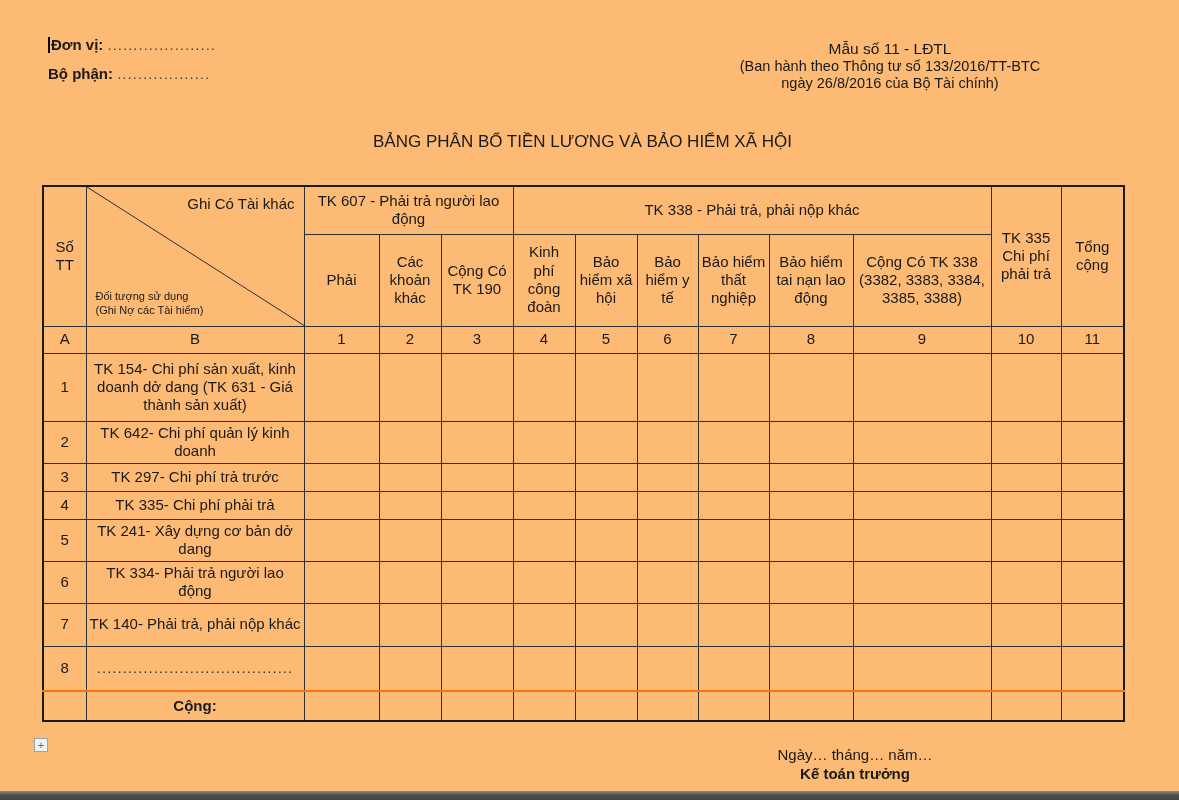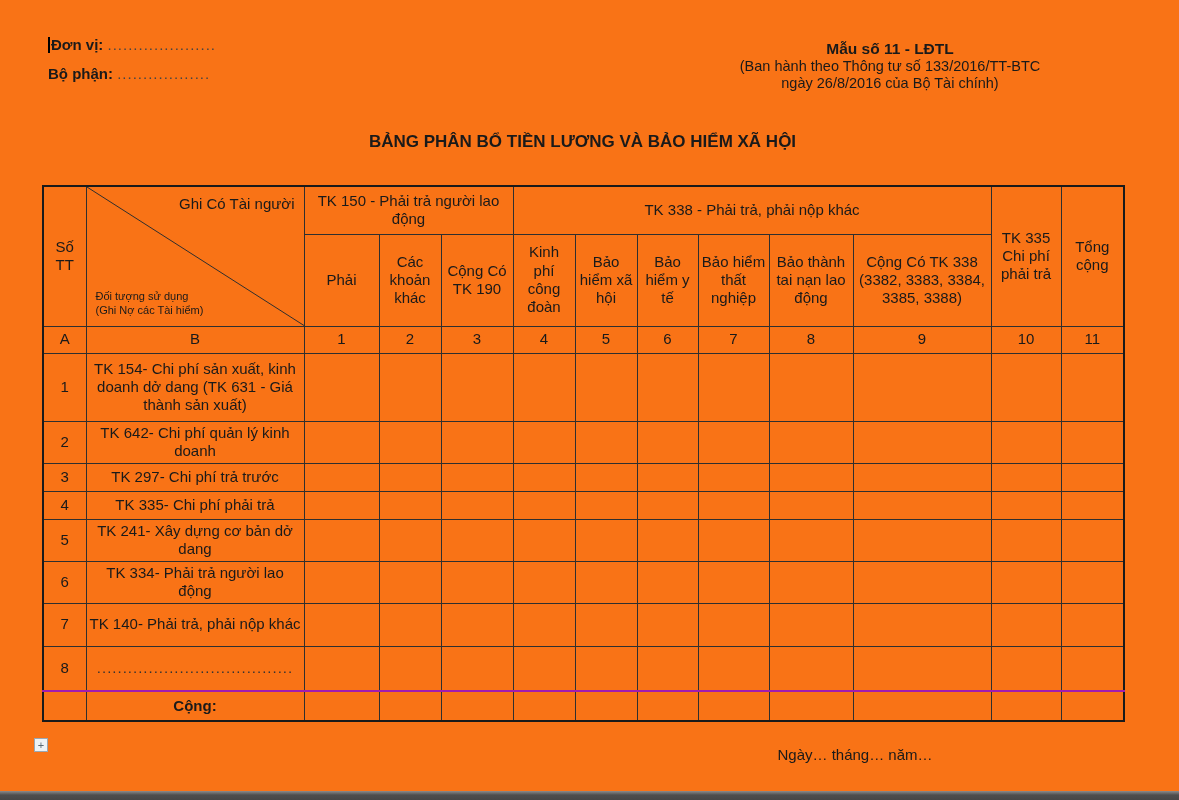--- a/index.html
+++ b/index.html
@@ -5,44 +5,44 @@
   * { box-sizing: border-box; margin: 0; padding: 0; }
   html, body { background: #ffffff; }
   body {
     font-family: "Liberation Sans", "DejaVu Sans", sans-serif;
     color: #1a1a1a;
   }
   .page {
     position: relative;
     width: 1179px;
     height: 800px;
-    background: #f97316;
+    background: #fdba74;
     overflow: hidden;
   }
 
   
   .left-block { position: absolute; left: 48px; top: 36px; font-size: 15px; }
   .left-block .row { margin-bottom: 12px; white-space: nowrap; }
   .left-block .lbl { font-weight: bold; }
   .left-block .dots { color: #444; letter-spacing: 1px; }
   .text-cursor {
     display: inline-block; width: 2px; height: 16px;
     background: #000; vertical-align: -3px; margin-right: 1px;
   }
 
   .right-block {
     position: absolute; left: 655px; top: 40px; width: 470px;
     text-align: center; font-size: 14.5px; line-height: 1.18;
   }
-  .right-block .form-no { font-weight: bold; font-size: 15.5px; }
+  .right-block .form-no { font-weight: normal; font-size: 15.5px; }
 
   
   .doc-title {
     position: absolute; left: 42px; top: 132px; width: 1081px;
-    text-align: center; font-weight: bold; font-size: 17px;
+    text-align: center; font-weight: normal; font-size: 17px;
   }
   .doc-subtitle {
     position: absolute; left: 42px; top: 161px; width: 1081px;
     text-align: center; font-size: 15px;
   }
 
   
   table.alloc {
     position: absolute; left: 42px; top: 185px;
     width: 1081px; table-layout: fixed;
@@ -52,21 +52,21 @@
     border: 1px solid #2f2f2f;
     text-align: center; vertical-align: middle;
     padding: 2px 3px; overflow: hidden;
   }
   table.alloc { border: 2px solid #1a1a1a; }
   tr.group-row { height: 48px; }
   tr.sub-row { height: 92px; }
   tr.index-row { height: 27px; }
   td.label { text-align: left; padding-left: 9px; padding-right: 6px; }
   td.tk335 { padding: 0 12px; }
-  tr.total-row td { border-top: 2px solid #a21caf; }
+  tr.total-row td { border-top: 2px solid #f97316; }
   tr.total-row .total-lbl { font-weight: bold; }
 
   
   td.corner { position: relative; padding: 0; }
   td.corner svg.diag { position: absolute; left: 0; top: 0; width: 100%; height: 100%; }
   .corner-top {
     position: absolute; top: 8px; right: 9px;
     font-size: 15px; text-align: right;
   }
   .corner-bottom {
@@ -142,41 +142,41 @@
       <col style="width:63px">
     </colgroup>
 
     <tbody>
         <tr class="group-row">
       <td rowspan="2">Số TT</td>
       <td rowspan="2" class="corner">
         <svg class="diag">
           <line x1="0" y1="0" x2="100%" y2="100%" stroke="#2f2f2f" stroke-width="1"></line>
         </svg>
-        <div class="corner-top">Ghi Có Tài người</div>
+        <div class="corner-top">Ghi Có Tài khác</div>
         <div class="corner-bottom">
           <div>Đối tượng sử dụng</div>
           <div>(Ghi Nợ các Tài hiểm)</div>
         </div>
       </td>
-      <td colspan="3">TK 150 - Phải trả người lao động</td>
+      <td colspan="3">TK 607 - Phải trả người lao động</td>
       <td colspan="6">TK 338 - Phải trả, phải nộp khác</td>
       <td rowspan="2" class="tk335">TK 335 Chi phí phải trả</td>
       <td rowspan="2">Tổng cộng</td>
     </tr>
 
     <tr class="sub-row">
       <td>Phải</td>
       <td>Các khoản khác</td>
       <td>Cộng Có TK 190</td>
       <td>Kinh phí công đoàn</td>
       <td>Bảo hiểm xã hội</td>
       <td>Bảo hiểm y tế</td>
       <td>Bảo hiểm thất nghiệp</td>
-      <td>Bảo thành tai nạn lao động</td>
+      <td>Bảo hiểm tai nạn lao động</td>
       <td>Cộng Có TK 338 (3382, 3383, 3384, 3385, 3388)</td>
     </tr>
 
     <tr class="index-row">
       <td>A</td>
       <td>B</td>
       <td>1</td>
       <td>2</td>
       <td>3</td>
       <td>4</td>
@@ -332,17 +332,18 @@
           <td></td>
       <td></td>
     </tr>
   </tbody>
     </table>
 
   <div class="move-handle">+</div>
 
   <div class="footer-right">
     <div>Ngày… tháng… năm…</div>
+    <div class="chief">Kế toán trưởng</div>
   </div>
 
   <div class="bottom-bar"></div>
 
 </div>
 
 </body></html>

